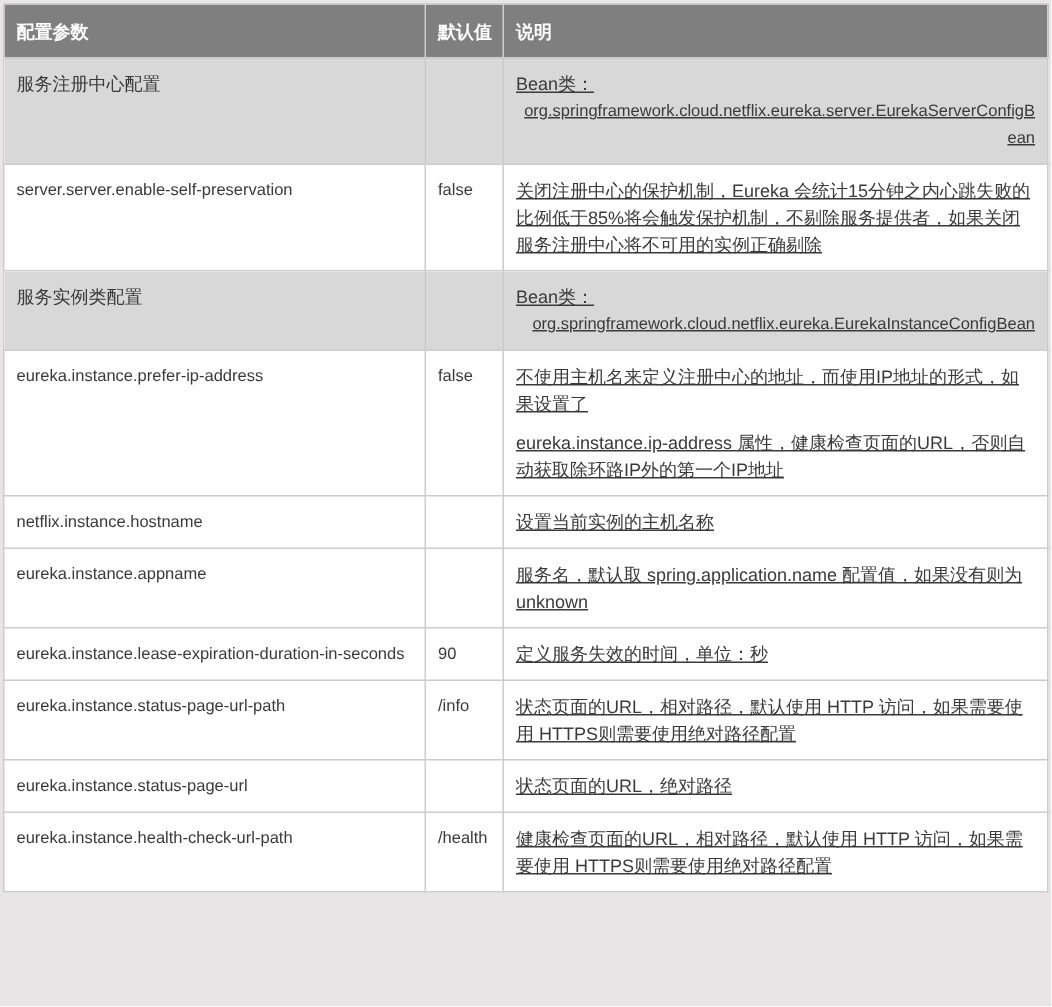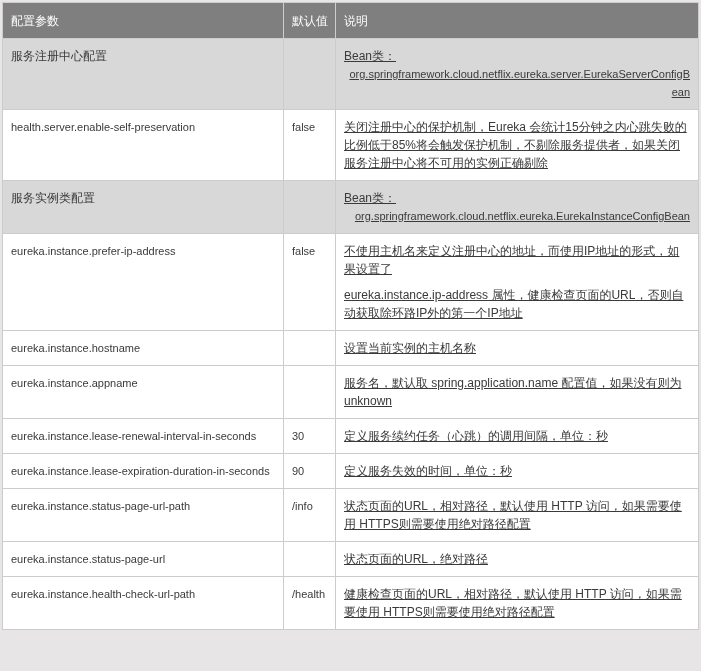--- a/index.html
+++ b/index.html
@@ -30,21 +30,21 @@
     table-layout:fixed;
     background:#fff;
   }
   col.c-param{width:281px;}
   col.c-default{width:52px;}
   col.c-desc{width:auto;}
   th{
     background:var(--header-bg);
     color:var(--header-text);
     font-size:12px;
-    font-weight:normal;
+    font-weight:bold;
     text-align:left;
     padding:11px 0 10px 8px;
     border:1px solid #cfcdcd;
     line-height:14px;
   }
   td{
     border:1px solid var(--border);
     padding:8px;
     font-size:12px;
     line-height:18px;
@@ -94,21 +94,21 @@
     <tbody id="config-tbody">
         <tr class="section">
           <td class="param-cell">服务注册中心配置</td>
           <td class="default-cell"></td>
           <td class="desc-cell">
             <div class="desc-line">Bean类：</div>
             <div class="desc-line code">org.springframework.cloud.netflix.eureka.server.EurekaServerConfigBean</div>
           </td>
         </tr>
         <tr class="">
-          <td class="param-cell">health.server.enable-self-preservation</td>
+          <td class="param-cell">server.server.enable-self-preservation</td>
           <td class="default-cell">false</td>
           <td class="desc-cell">
             <div class="desc-line">关闭注册中心的保护机制，Eureka 会统计15分钟之内心跳失败的比例低于85%将会触发保护机制，不剔除服务提供者，如果关闭服务注册中心将不可用的实例正确剔除</div>
           </td>
         </tr>
         <tr class="section">
           <td class="param-cell">服务实例类配置</td>
           <td class="default-cell"></td>
           <td class="desc-cell">
             <div class="desc-line">Bean类：</div>
@@ -117,38 +117,31 @@
         </tr>
         <tr class="">
           <td class="param-cell">eureka.instance.prefer-ip-address</td>
           <td class="default-cell">false</td>
           <td class="desc-cell">
             <div class="desc-line">不使用主机名来定义注册中心的地址，而使用IP地址的形式，如果设置了</div>
             <div class="desc-line gap">eureka.instance.ip-address 属性，健康检查页面的URL，否则自动获取除环路IP外的第一个IP地址</div>
           </td>
         </tr>
         <tr class="">
-          <td class="param-cell">eureka.instance.hostname</td>
+          <td class="param-cell">netflix.instance.hostname</td>
           <td class="default-cell"></td>
           <td class="desc-cell">
             <div class="desc-line">设置当前实例的主机名称</div>
           </td>
         </tr>
         <tr class="">
           <td class="param-cell">eureka.instance.appname</td>
           <td class="default-cell"></td>
           <td class="desc-cell">
             <div class="desc-line">服务名，默认取 spring.application.name 配置值，如果没有则为 unknown</div>
-          </td>
-        </tr>
-        <tr class="">
-          <td class="param-cell">eureka.instance.lease-renewal-interval-in-seconds</td>
-          <td class="default-cell">30</td>
-          <td class="desc-cell">
-            <div class="desc-line">定义服务续约任务（心跳）的调用间隔，单位：秒</div>
           </td>
         </tr>
         <tr class="">
           <td class="param-cell">eureka.instance.lease-expiration-duration-in-seconds</td>
           <td class="default-cell">90</td>
           <td class="desc-cell">
             <div class="desc-line">定义服务失效的时间，单位：秒</div>
           </td>
         </tr>
         <tr class="">

